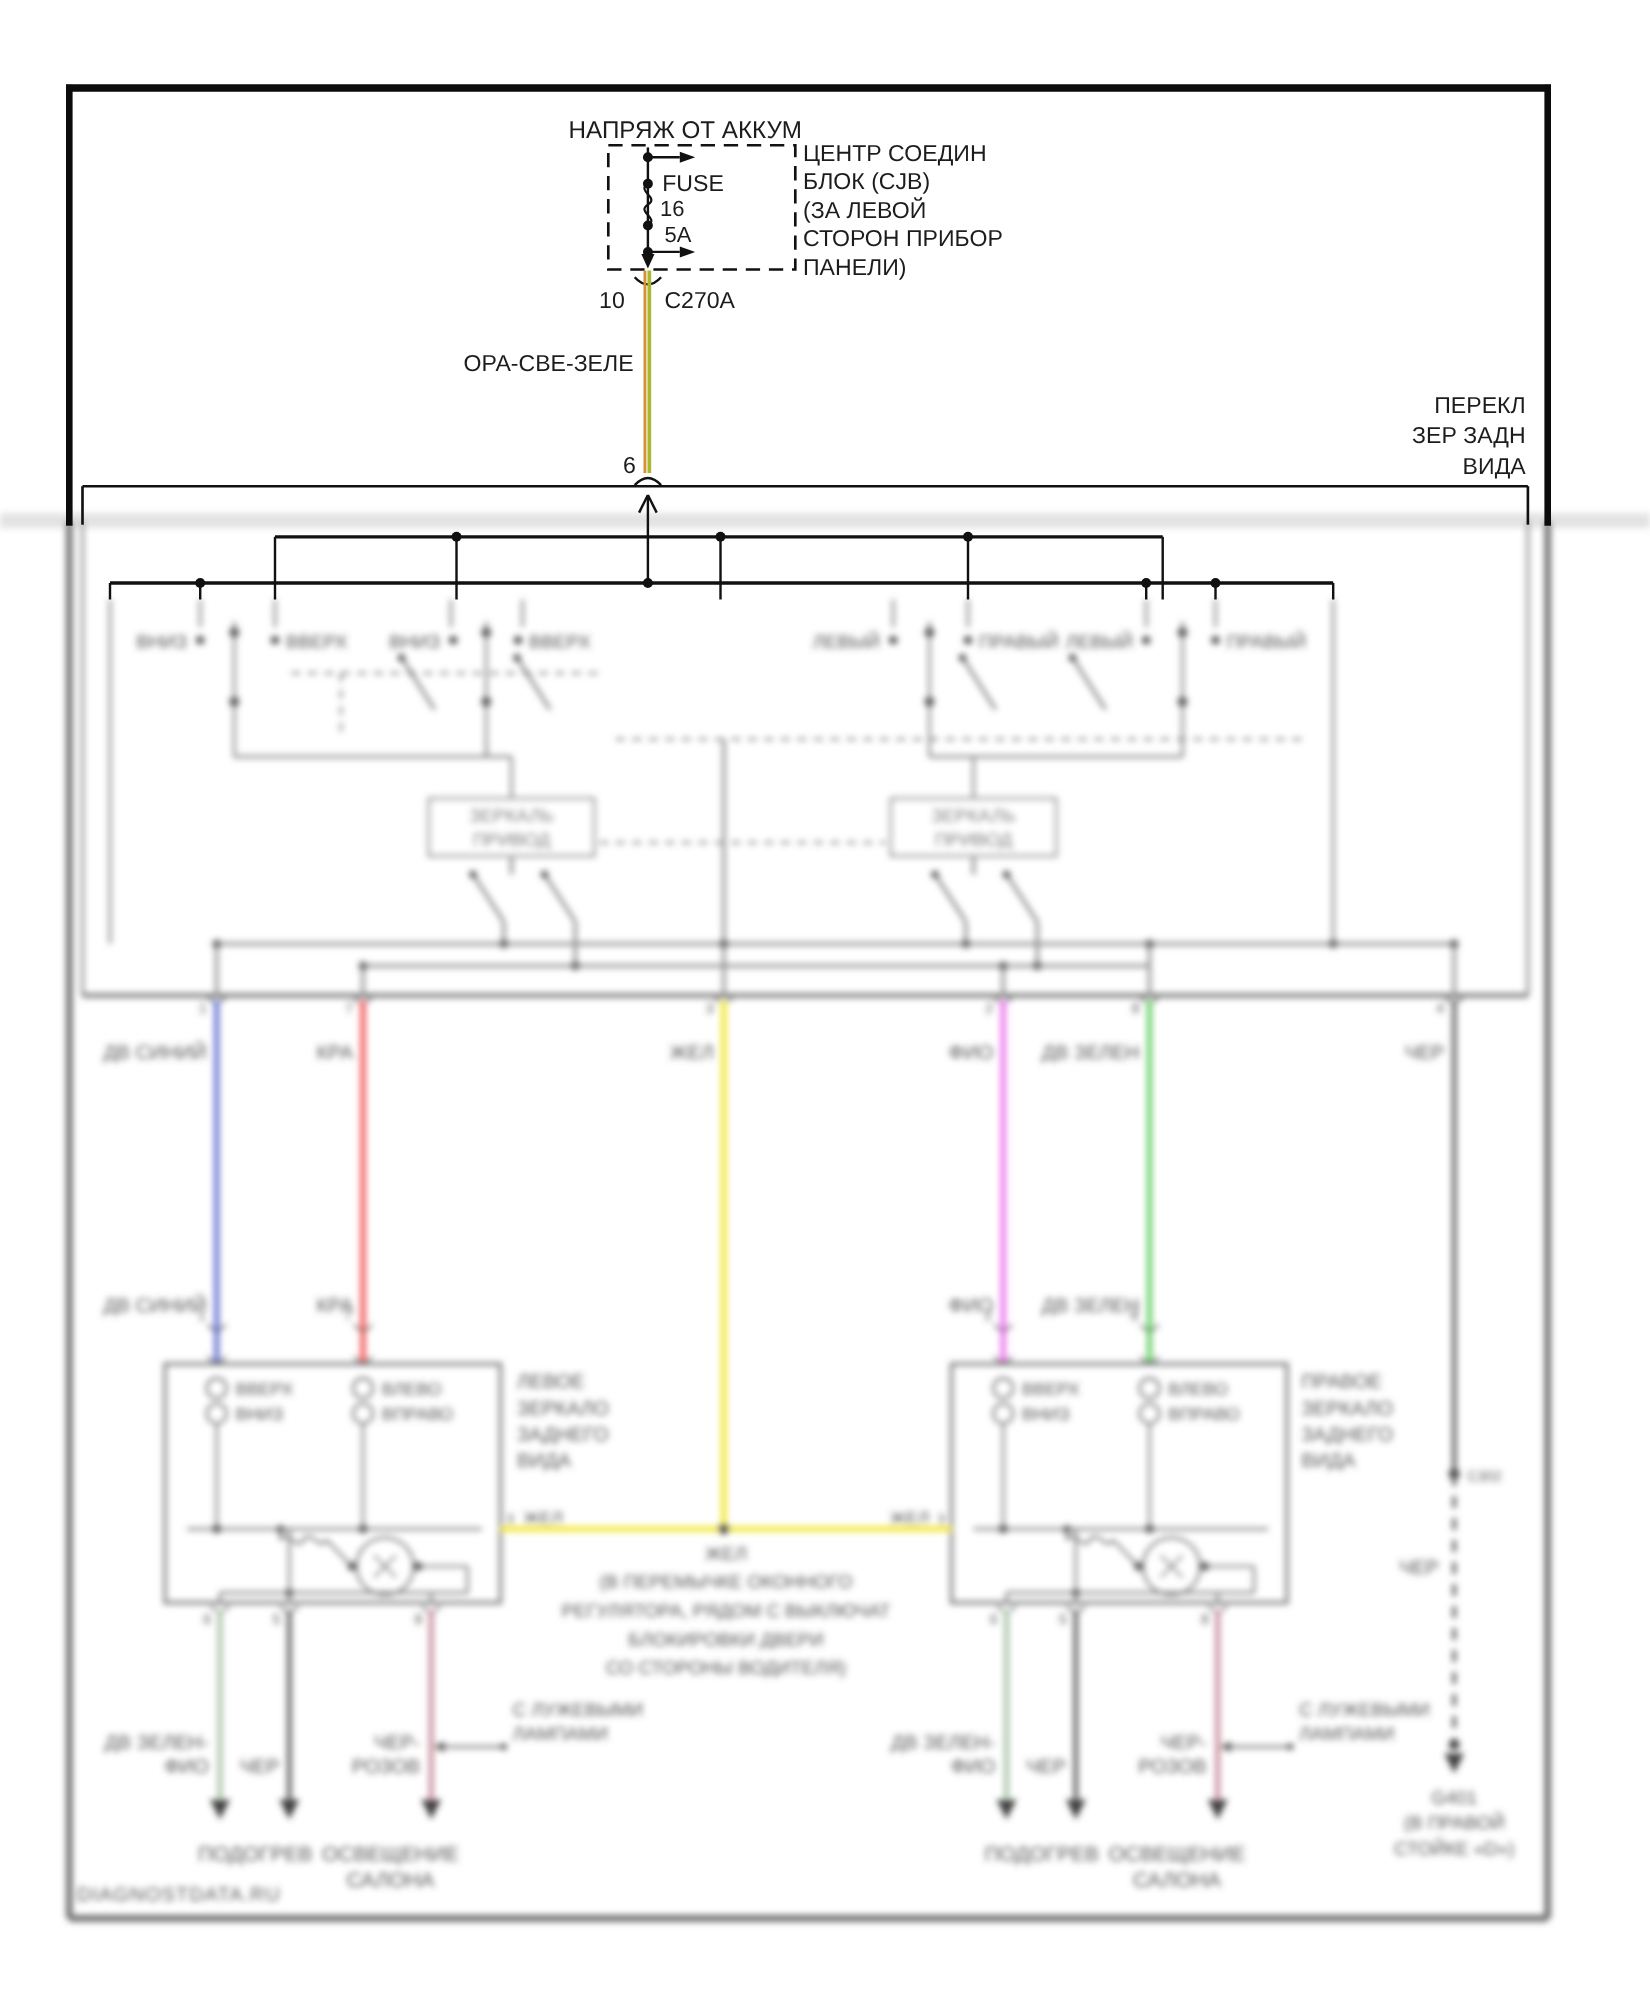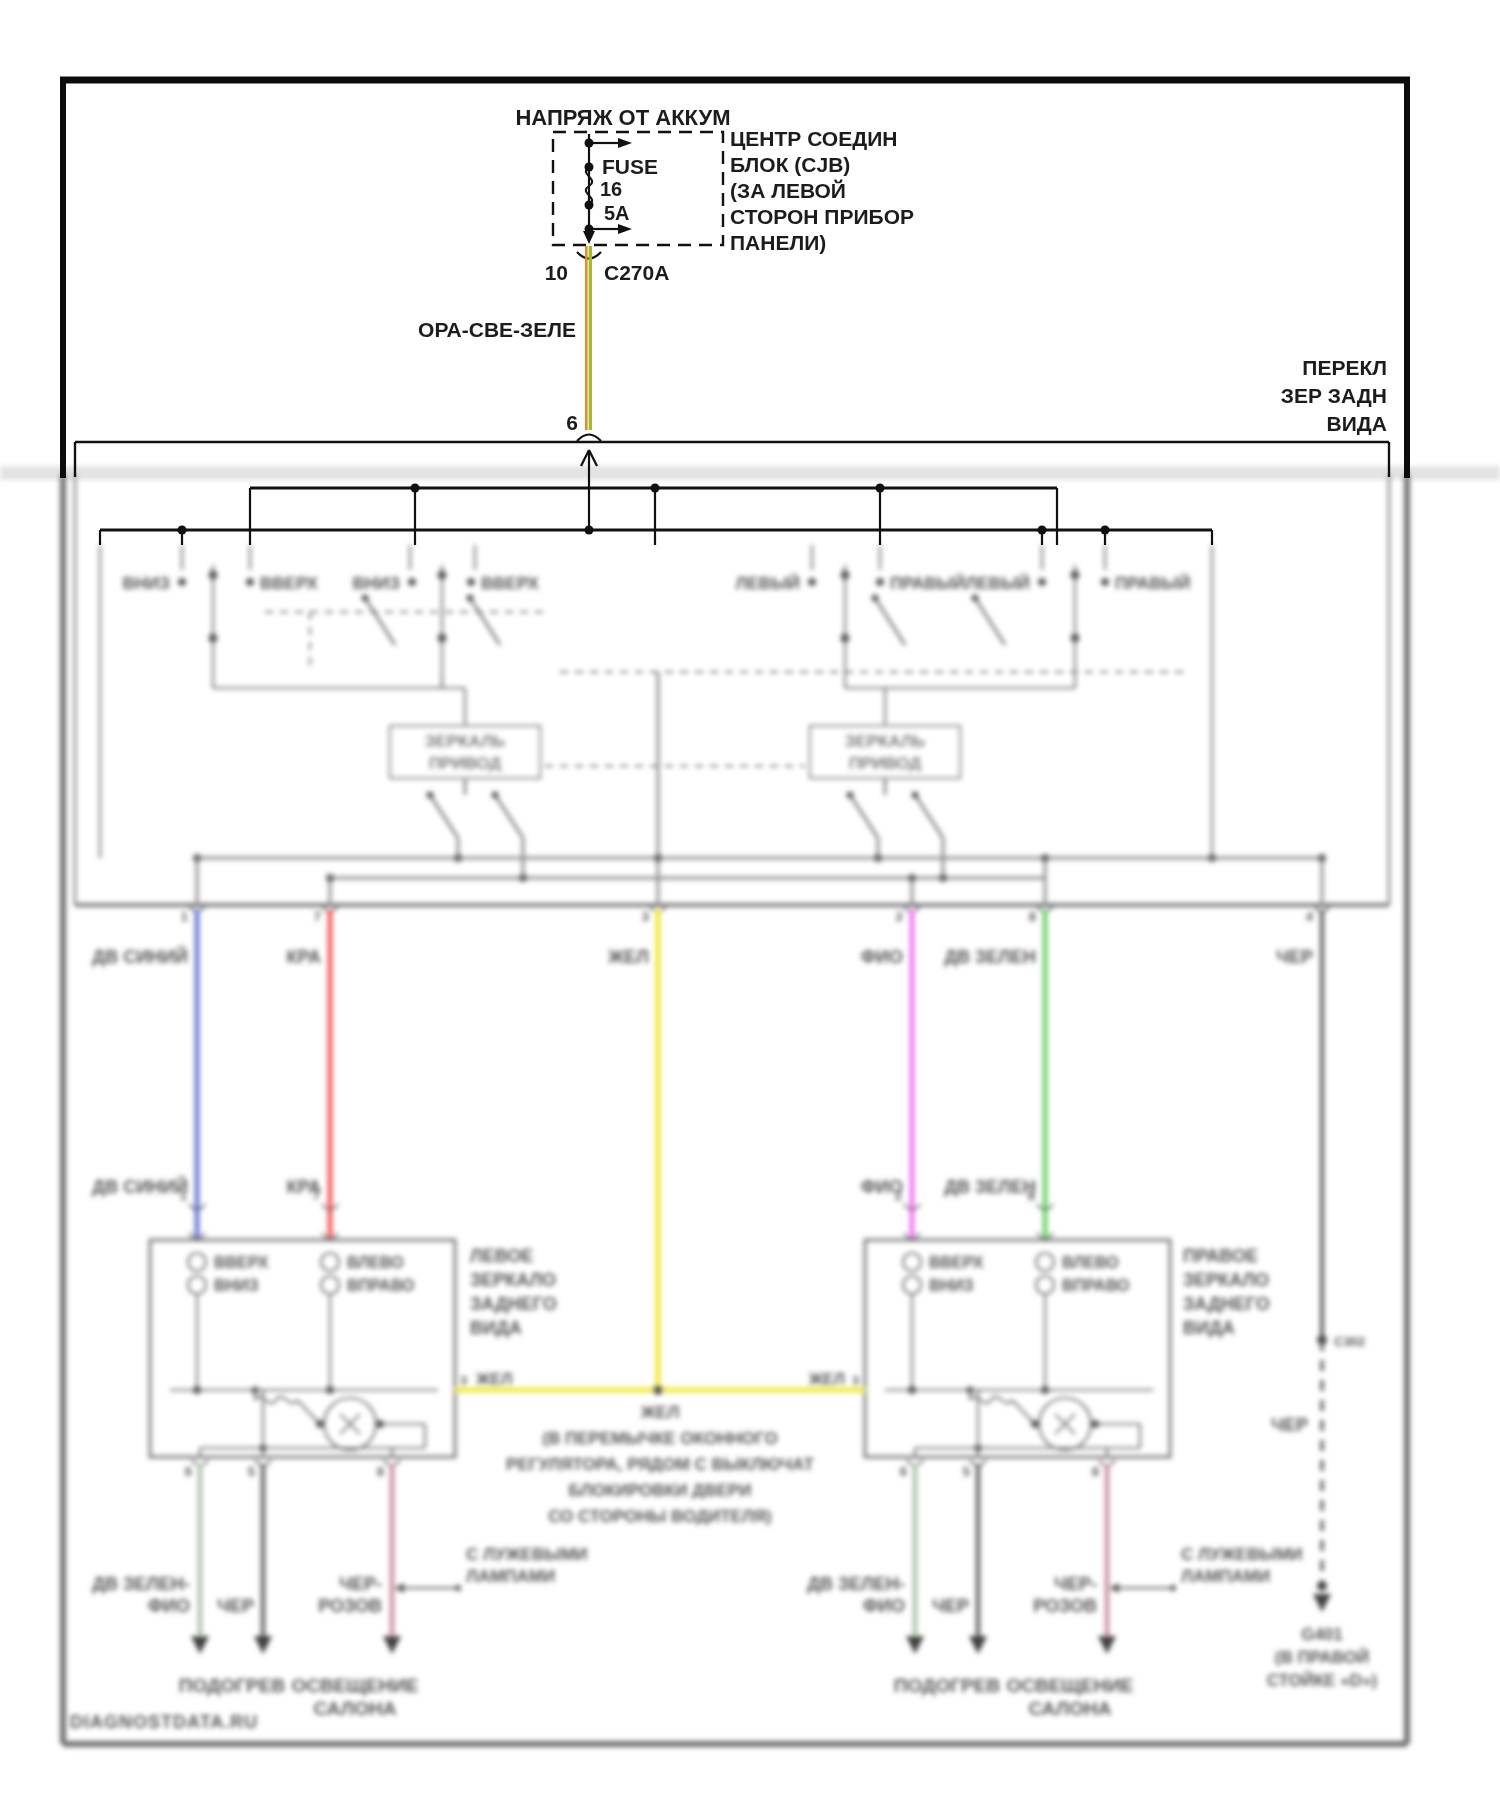--- a/index.html
+++ b/index.html
@@ -1,16 +1,16 @@
 <!DOCTYPE html>
 <html><head>
 <meta charset="utf-8">
 <style>
   html,body{margin:0;padding:0;background:#ffffff;}
-  .page{width:1188px;height:1814px;position:relative;background:#a21caf;font-weight:bold;}
+  .page{width:1188px;height:1814px;position:relative;background:#a21caf;}
   svg{display:block;}
   text{font-family:"Liberation Sans","DejaVu Sans",sans-serif;fill:#1c1c1c;}
   .blur-layer text{fill:#575757;}
   .t22{font-size:22px;} .t21{font-size:21px;} .t20{font-size:20px;}
   .t18{font-size:18px;} .t17{font-size:17px;} .t16{font-size:16px;}
   .t13{font-size:13px;} .t19{font-size:19px;}
   .wm{fill:#9e9e9e;font-size:18px;letter-spacing:1px;}
 </style>
 </head>
 <body>

